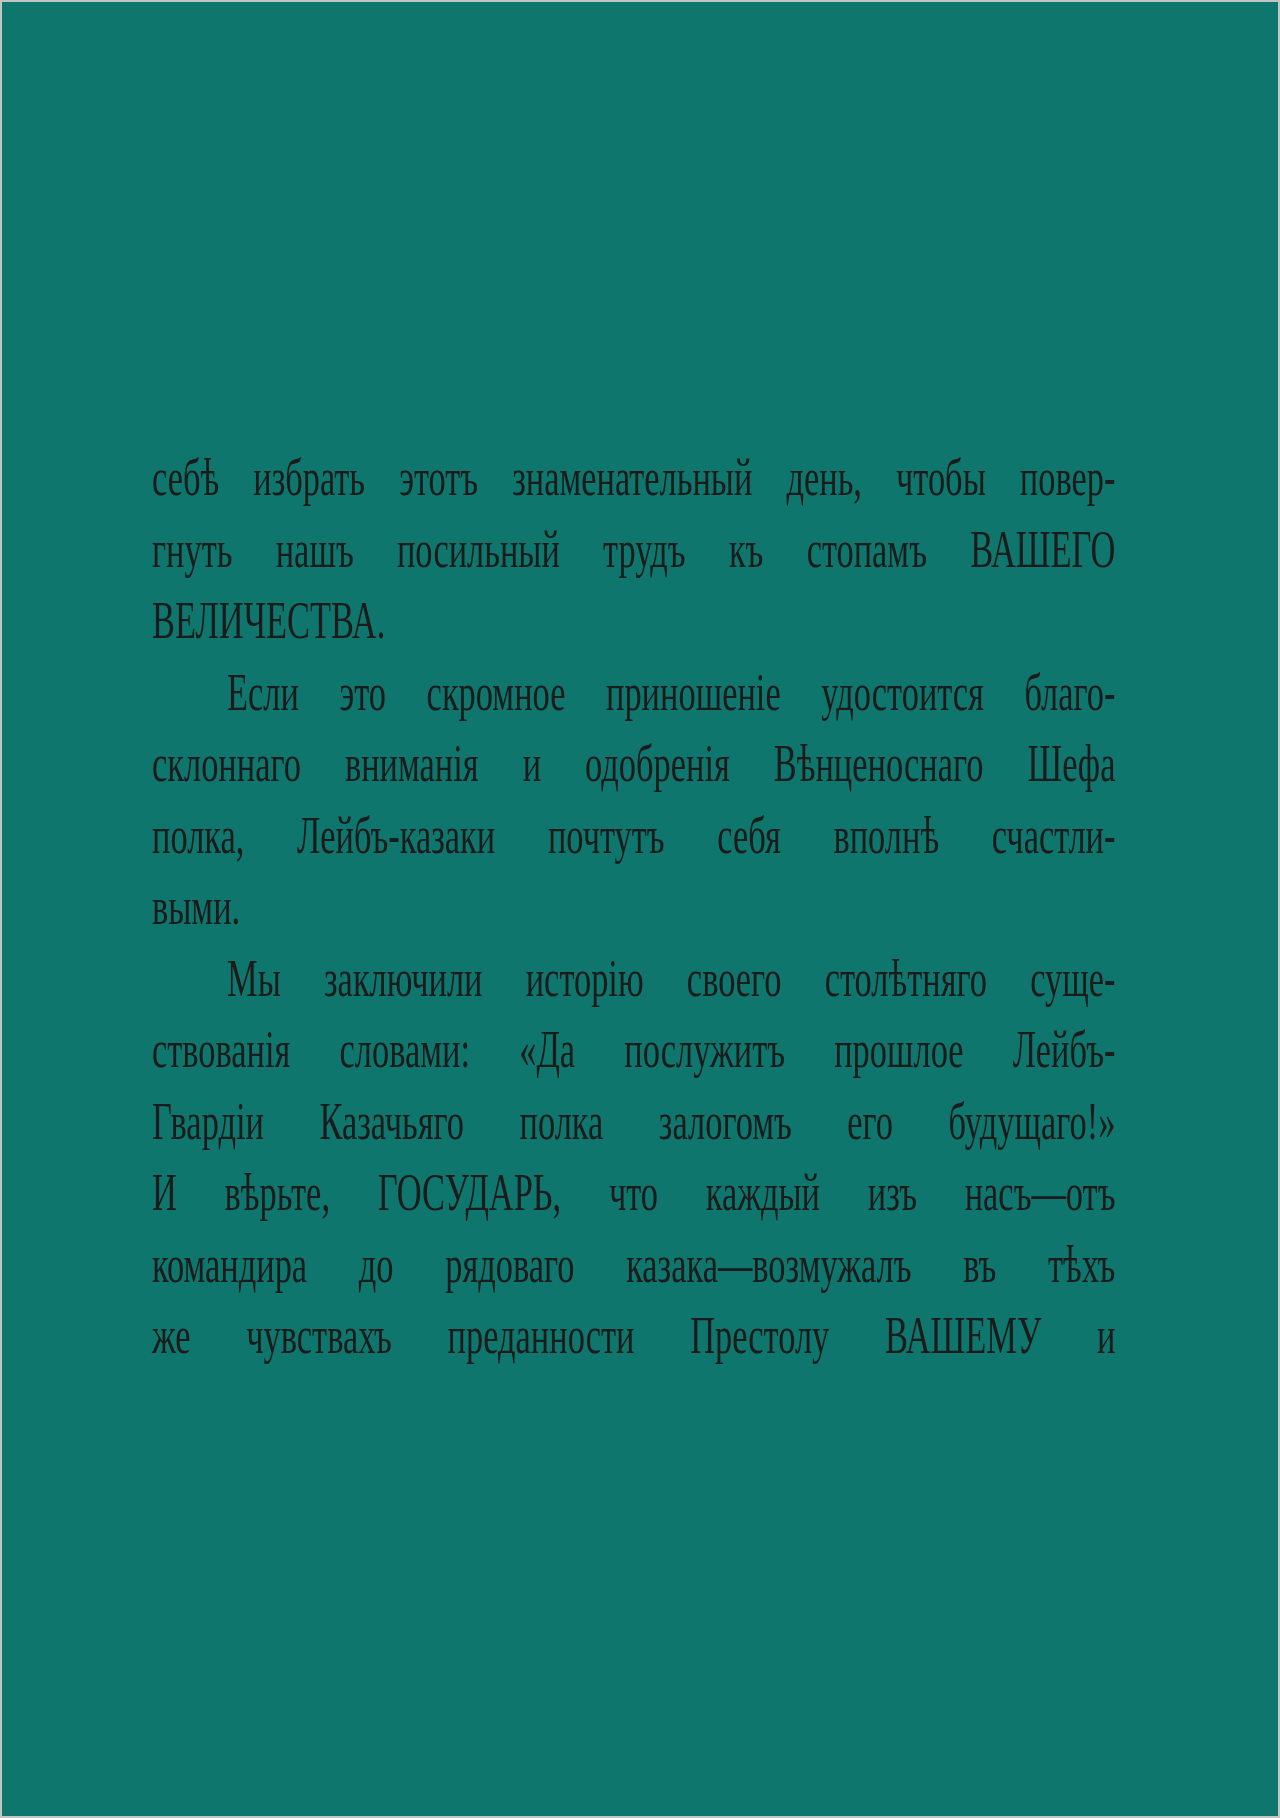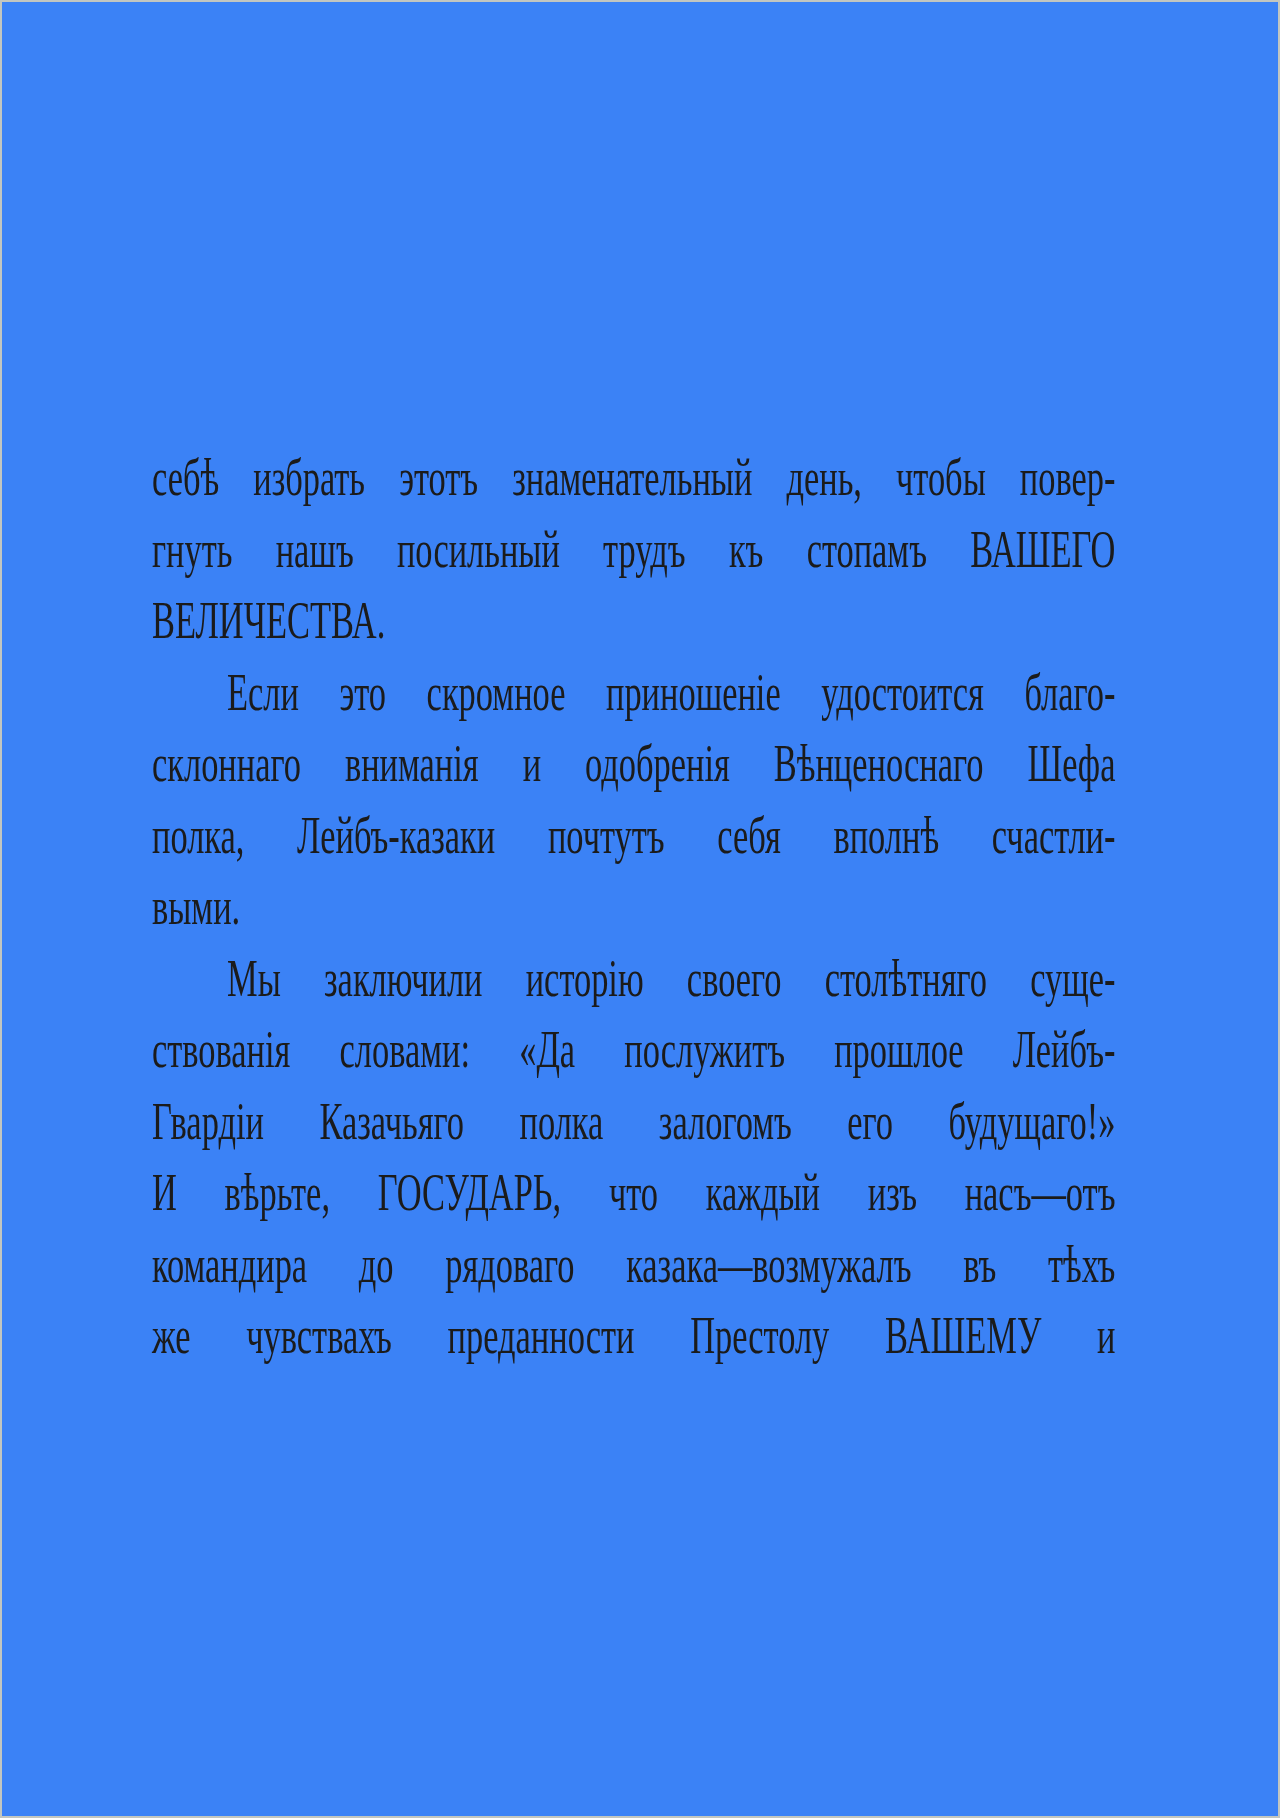--- a/index.html
+++ b/index.html
@@ -5,21 +5,21 @@
   html, body {
     margin: 0;
     padding: 0;
     background: #ffffff;
   }
   .page {
     position: relative;
     width: 1280px;
     height: 1818px;
     box-sizing: border-box;
-    background: #3b82f6;
+    background: #0f766e;
     border: 2px solid #c2c6c0;
     overflow: hidden;
     font-family: "Liberation Serif", "DejaVu Serif", serif;
     color: #1b1b1b;
   }
   .text-block {
     position: absolute;
     left: 150px;
     top: 440px;
     width: 1232px; 

